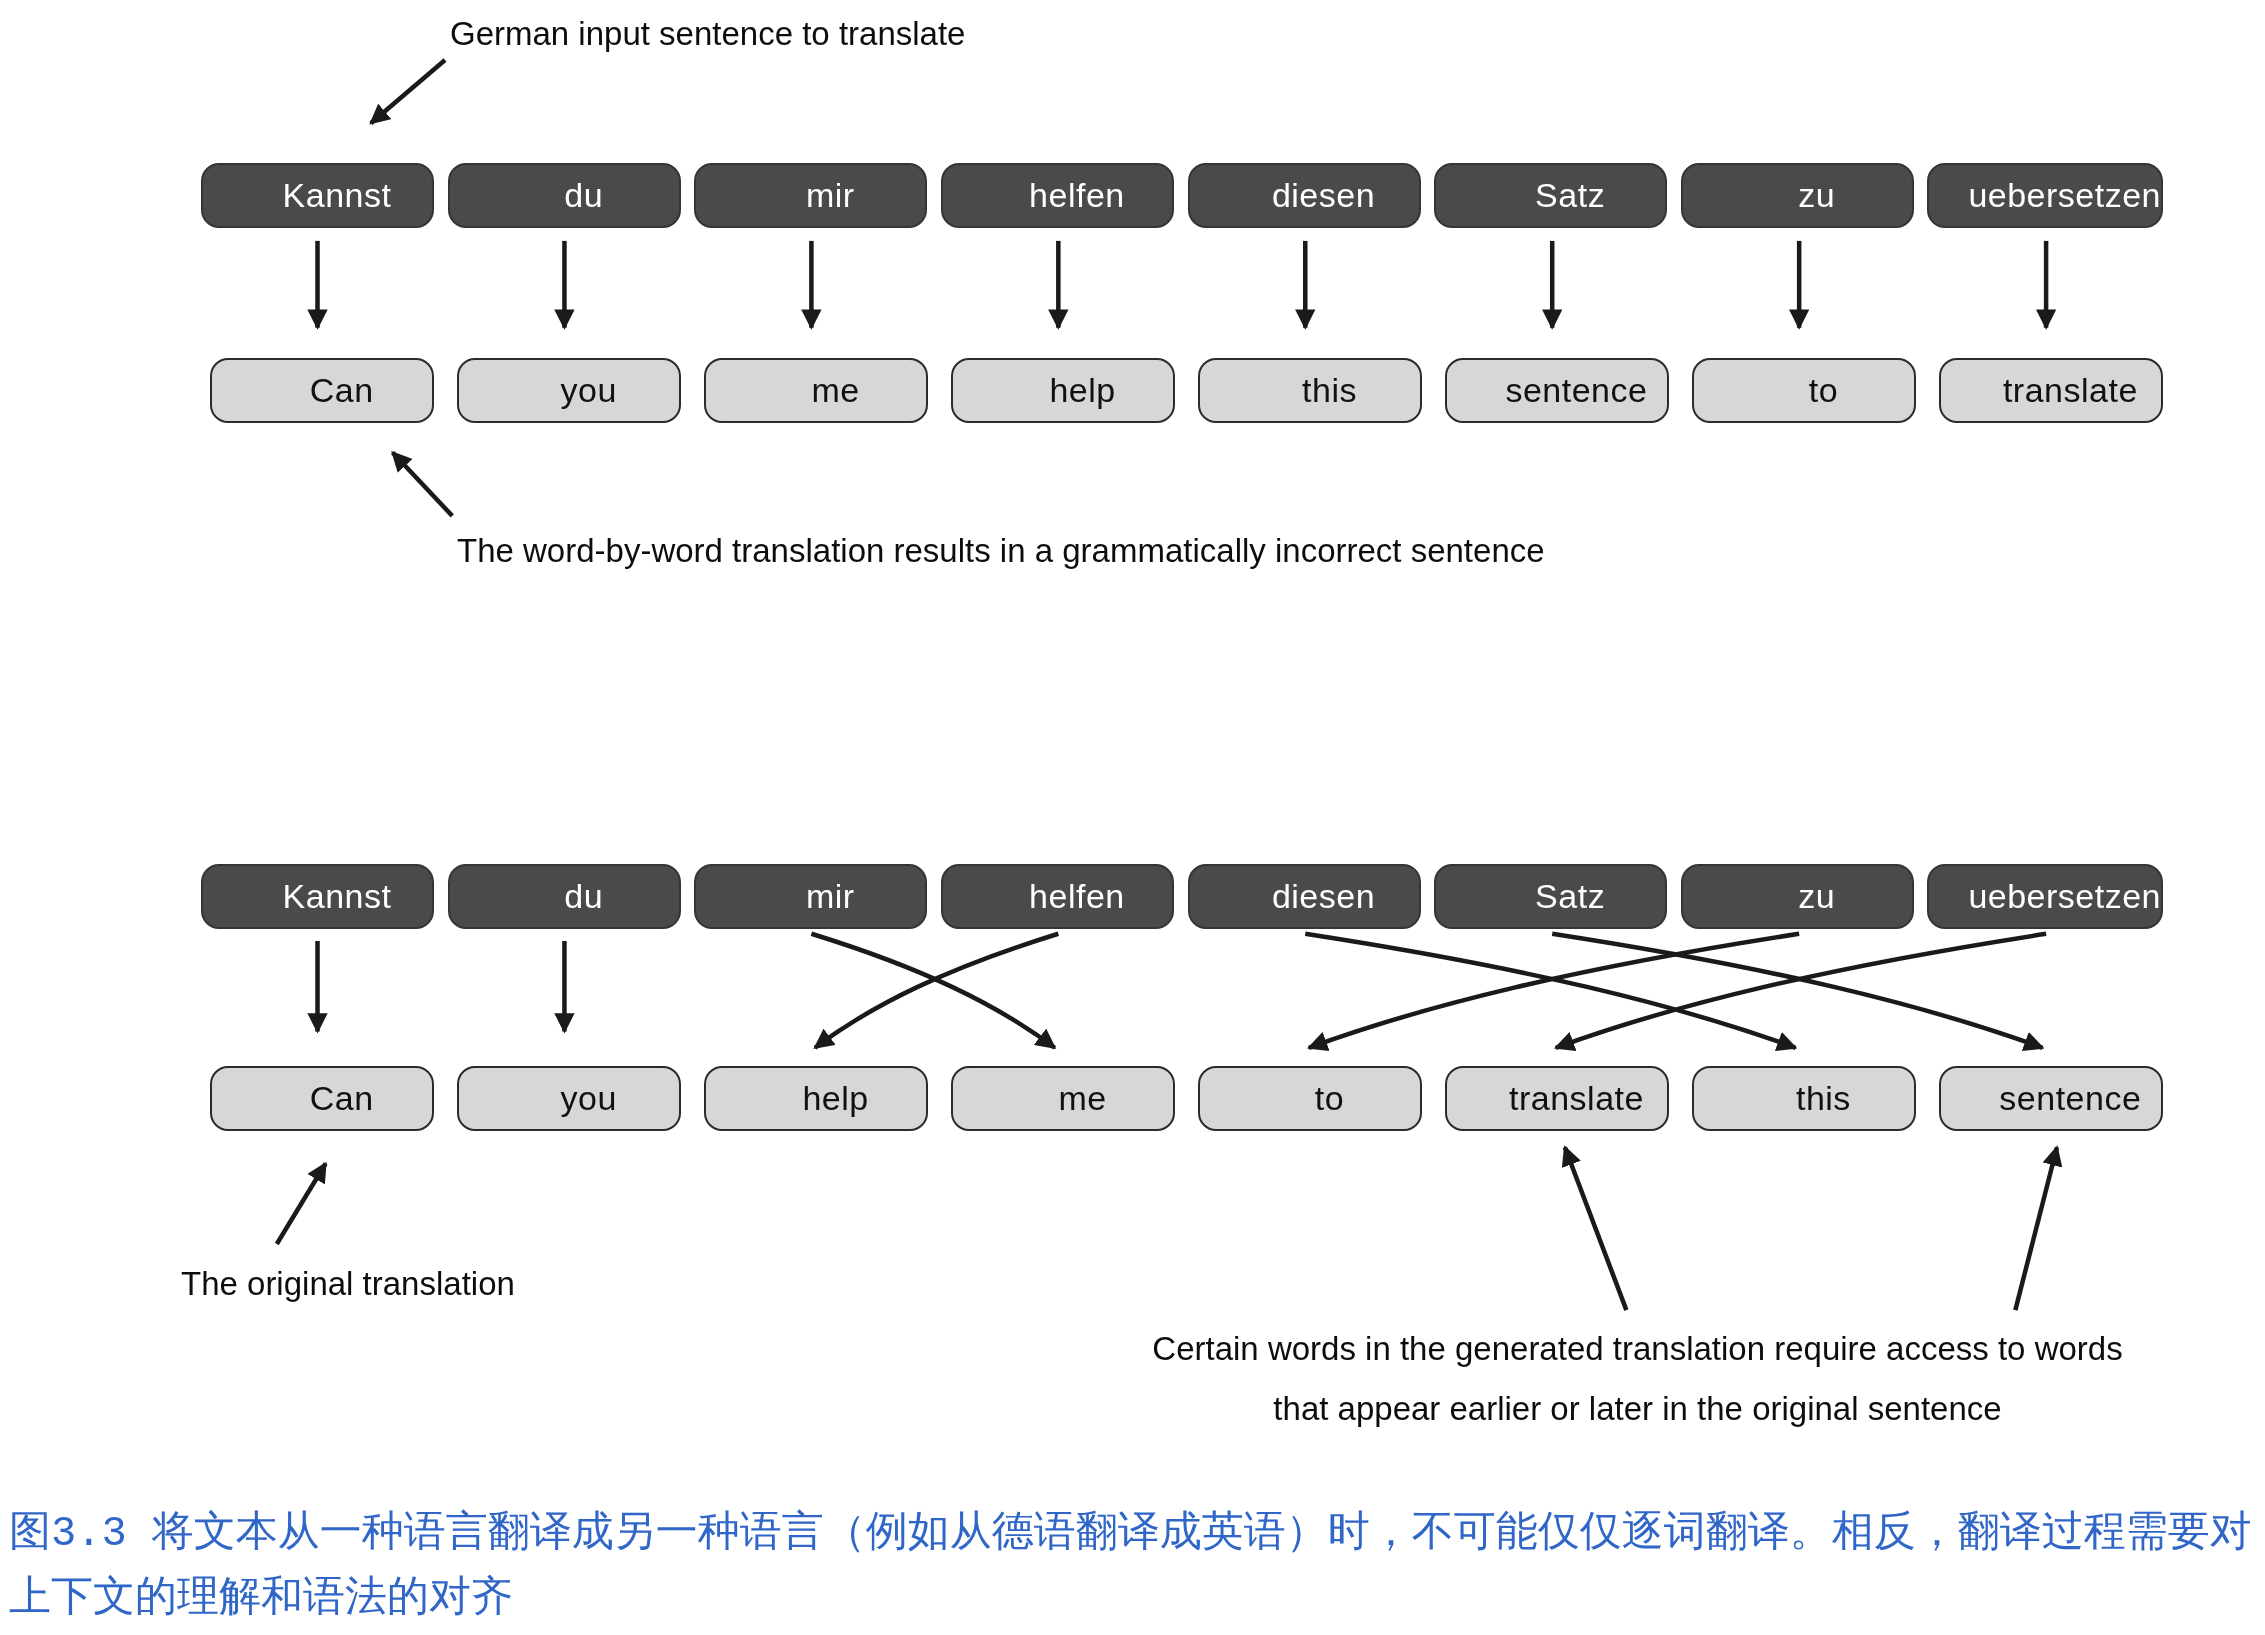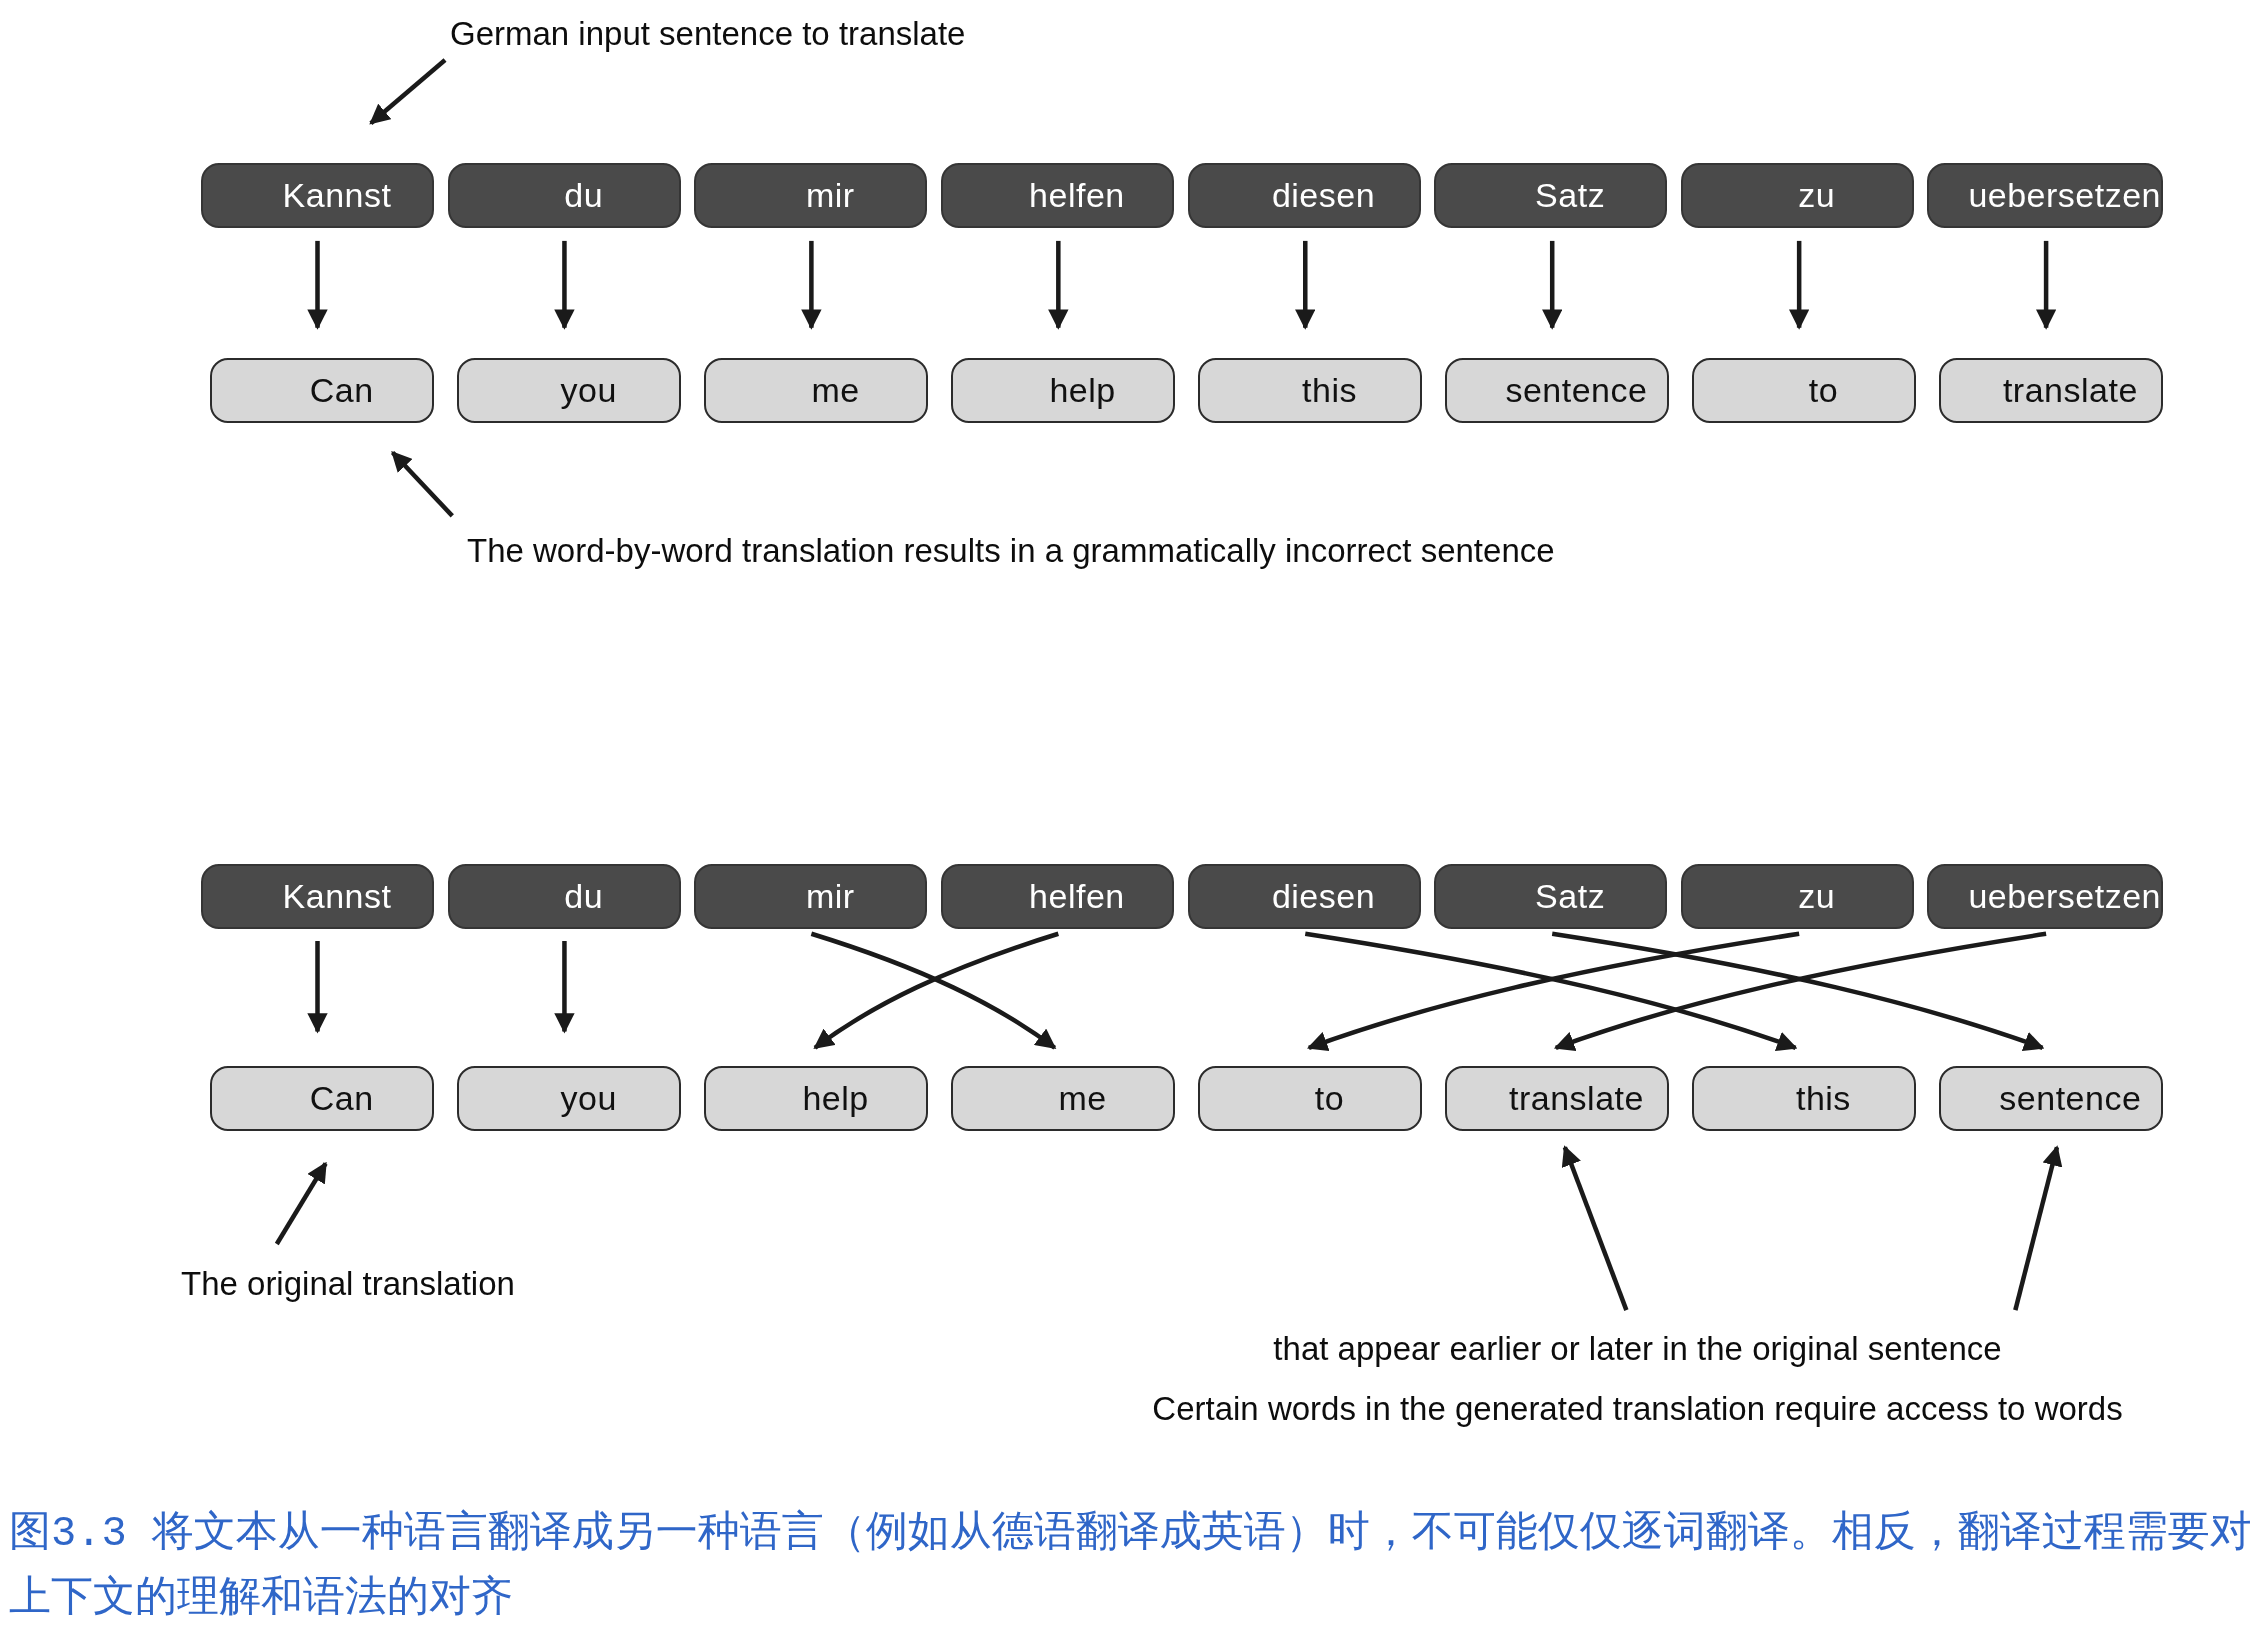--- a/index.html
+++ b/index.html
@@ -46,21 +46,21 @@
     margin-left: 9px;
   }
   .annotation {
     position: absolute;
     font-weight: normal;
     font-size: 33px;
     color: #0d0d0d;
     white-space: nowrap;
   }
   #ann-input   { left: 450px;  top: 14.5px; }
-  #ann-result  { left: 467px;  top: 532px; }
+  #ann-result  { left: 457px;  top: 532px; }
   #ann-correct { left: 181px;  top: 1265px; }
   #ann-access  {
     left: 1054px; top: 1319px; width: 1167px;
     text-align: center; white-space: normal; line-height: 60px;
   }
   #ann-access span { display: block; }
   .caption {
     position: absolute;
     left: 9px;
     top: 1502px;
@@ -163,20 +163,20 @@
     <div class="box light">help</div>
     <div class="box light">me</div>
     <div class="box light">to</div>
     <div class="box light">translate</div>
     <div class="box light">this</div>
     <div class="box light">sentence</div>
   </div>
 
   <div class="annotation" id="ann-correct">The original translation</div>
   <div class="annotation" id="ann-access">
+    <span>Certain words in the generated translation require access to words</span>
     <span>that appear earlier or later in the original sentence</span>
-    <span>Certain words in the generated translation require access to words</span>
   </div>
 
   <div class="caption">图3.3 将文本从一种语言翻译成另一种语言（例如从德语翻译成英语）时，不可能仅仅逐词翻译。相反，翻译过程需要对上下文的理解和语法的对齐</div>
 
 </div>
 
 
 </body></html>

